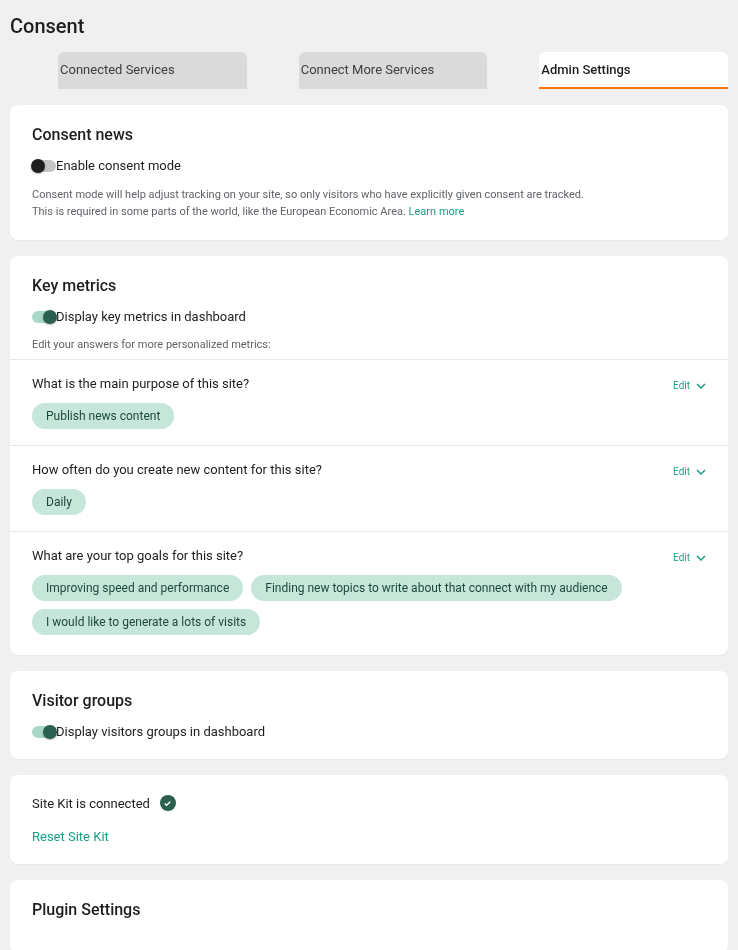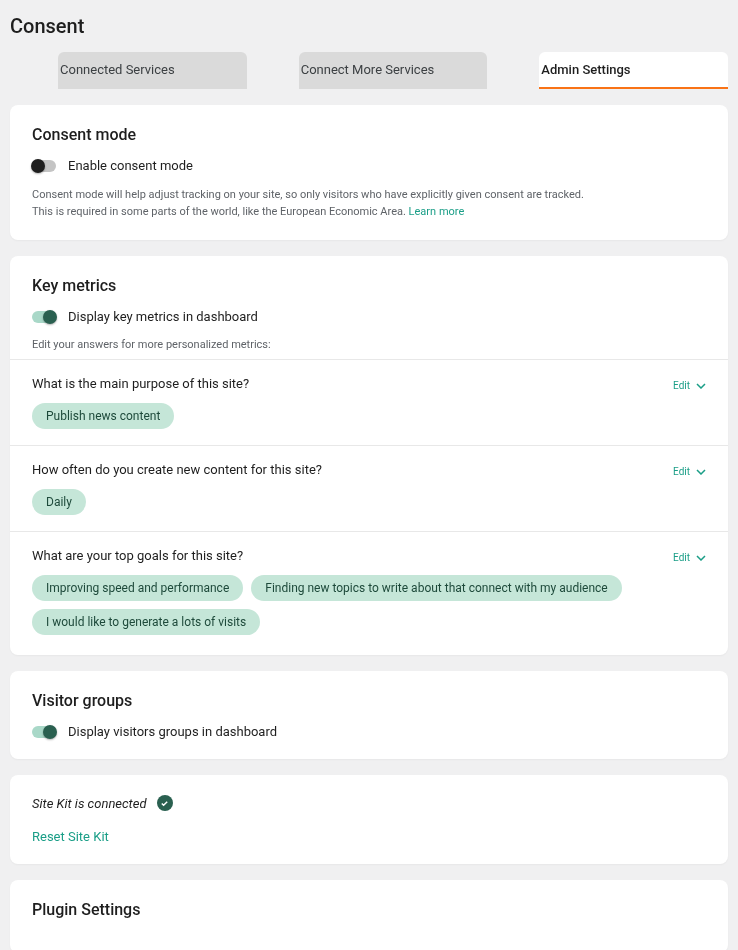--- a/index.html
+++ b/index.html
@@ -49,21 +49,20 @@
   }
   .card-title {
     font-size: 16px;
     font-weight: 500;
     margin-bottom: 14px;
     color: #1e1e1e;
   }
   .toggle-row {
     display: flex;
     align-items: center;
-    gap: 12px;
     margin-bottom: 14px;
   }
   .toggle {
     width: 24px;
     height: 12px;
     border-radius: 20px;
     position: relative;
     flex-shrink: 0;
   }
   .toggle .knob {
@@ -121,21 +120,20 @@
     color: #1e4a3b;
     border-radius: 14px;
     padding: 6px 14px;
     font-size: 12px;
   }
   .status-row {
     display: flex;
     align-items: center;
     gap: 10px;
     margin-bottom: 18px;
-    font-style: italic;
   }
   .status-text { font-size: 13px; color: #1e1e1e; }
   .check-circle {
     width: 16px;
     height: 16px;
     border-radius: 50%;
     background: #2a6050;
     display: inline-flex;
     align-items: center;
     justify-content: center;
@@ -152,21 +150,21 @@
 
 <div class="page-title">Consent</div>
 
 <div class="tabs">
   <div class="tab">Connected Services</div>
   <div class="tab">Connect More Services</div>
   <div class="tab active">Admin Settings</div>
 </div>
 
 <div class="card">
-  <div class="card-title">Consent mode</div>
+  <div class="card-title">Consent news</div>
   <div class="toggle-row">
     <div class="toggle off">
         <div class="knob"></div>
       </div>
     <div class="toggle-label">Enable consent mode</div>
   </div>
   <div class="help-text">
     <span>Consent mode will help adjust tracking on your site, so only visitors who have explicitly given consent are tracked.</span><br>
     <span>This is required in some parts of the world, like the European Economic Area. </span><span class="link">Learn more</span>
   </div>

